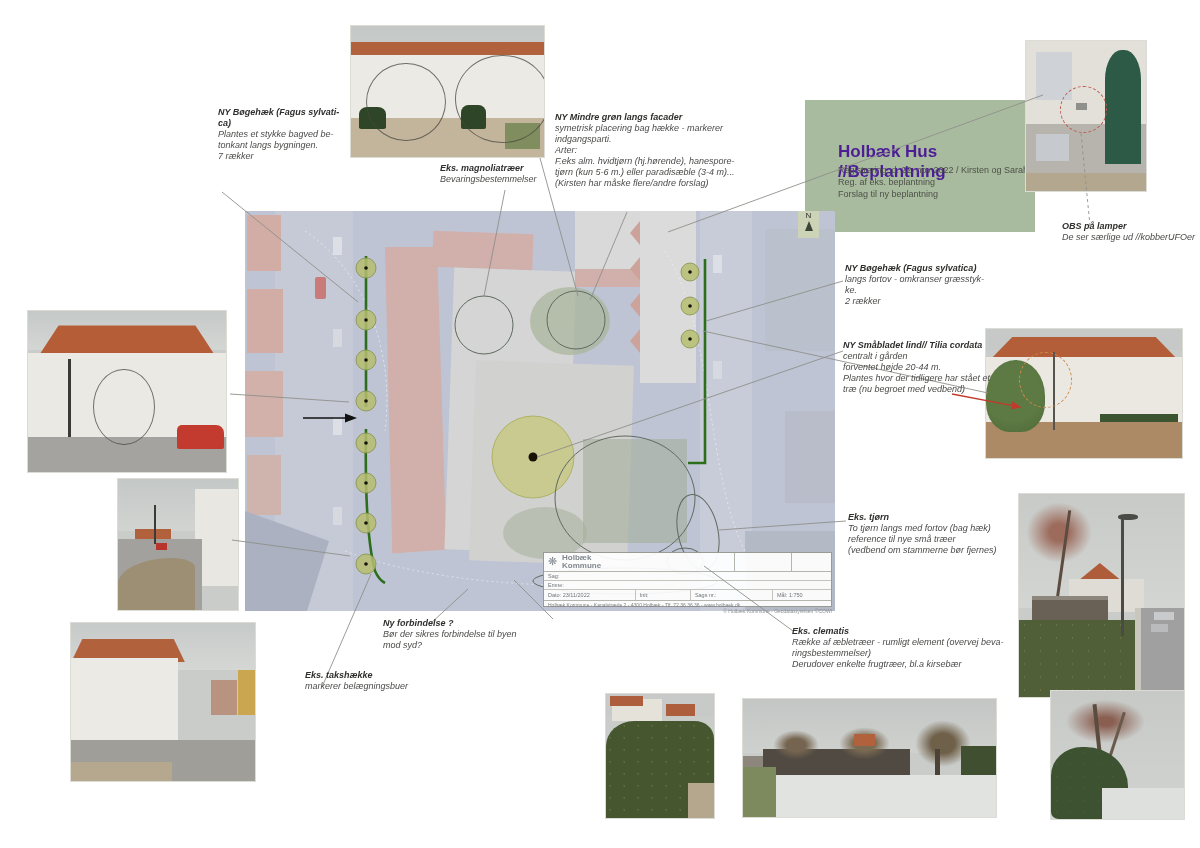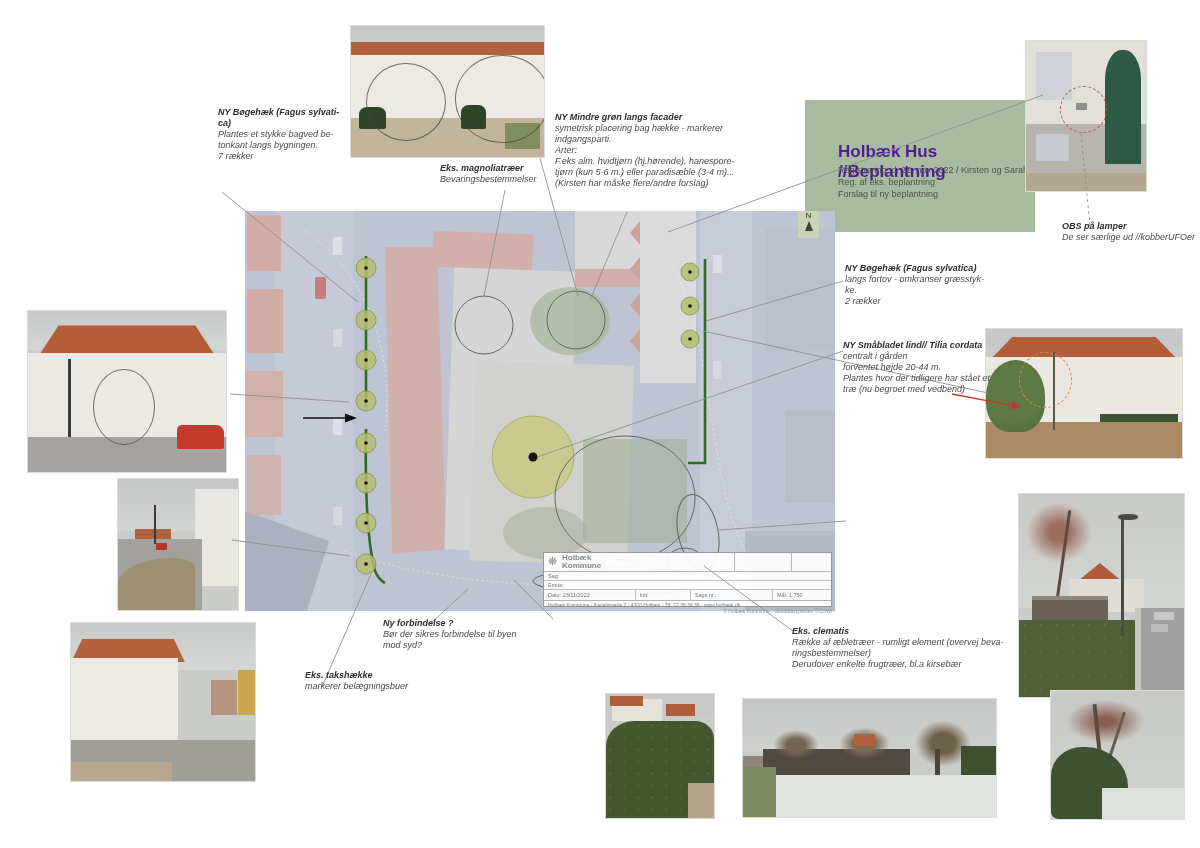--- a/index.html
+++ b/index.html
@@ -320,20 +320,26 @@
 ke.
 2 rækker</div>
   </div>
   <div class="note" style="left:843px;top:340px;width:170px">
     <div class="nt">NY Småbladet lind// Tilia cordata</div>
     <div class="nb">centralt i gården
 forventet højde 20-44  m.
 Plantes hvor der tidligere har stået et
 træ (nu begroet med vedbend)</div>
   </div>
+  <div class="note" style="left:848px;top:512px;width:180px">
+    <div class="nt">Eks. tjørn</div>
+    <div class="nb">To tjørn langs med fortov (bag hæk)
+reference til nye små træer
+(vedbend om stammerne bør fjernes)</div>
+  </div>
   <div class="note" style="left:383px;top:618px;width:165px">
     <div class="nt">Ny forbindelse ?</div>
     <div class="nb">Bør der sikres forbindelse til byen
 mod syd?</div>
   </div>
   <div class="note" style="left:792px;top:626px;width:240px">
     <div class="nt">Eks. clematis</div>
     <div class="nb">Række af æbletræer - rumligt element (overvej beva-
 ringsbestemmelser)
 Derudover enkelte frugtræer, bl.a kirsebær</div>

